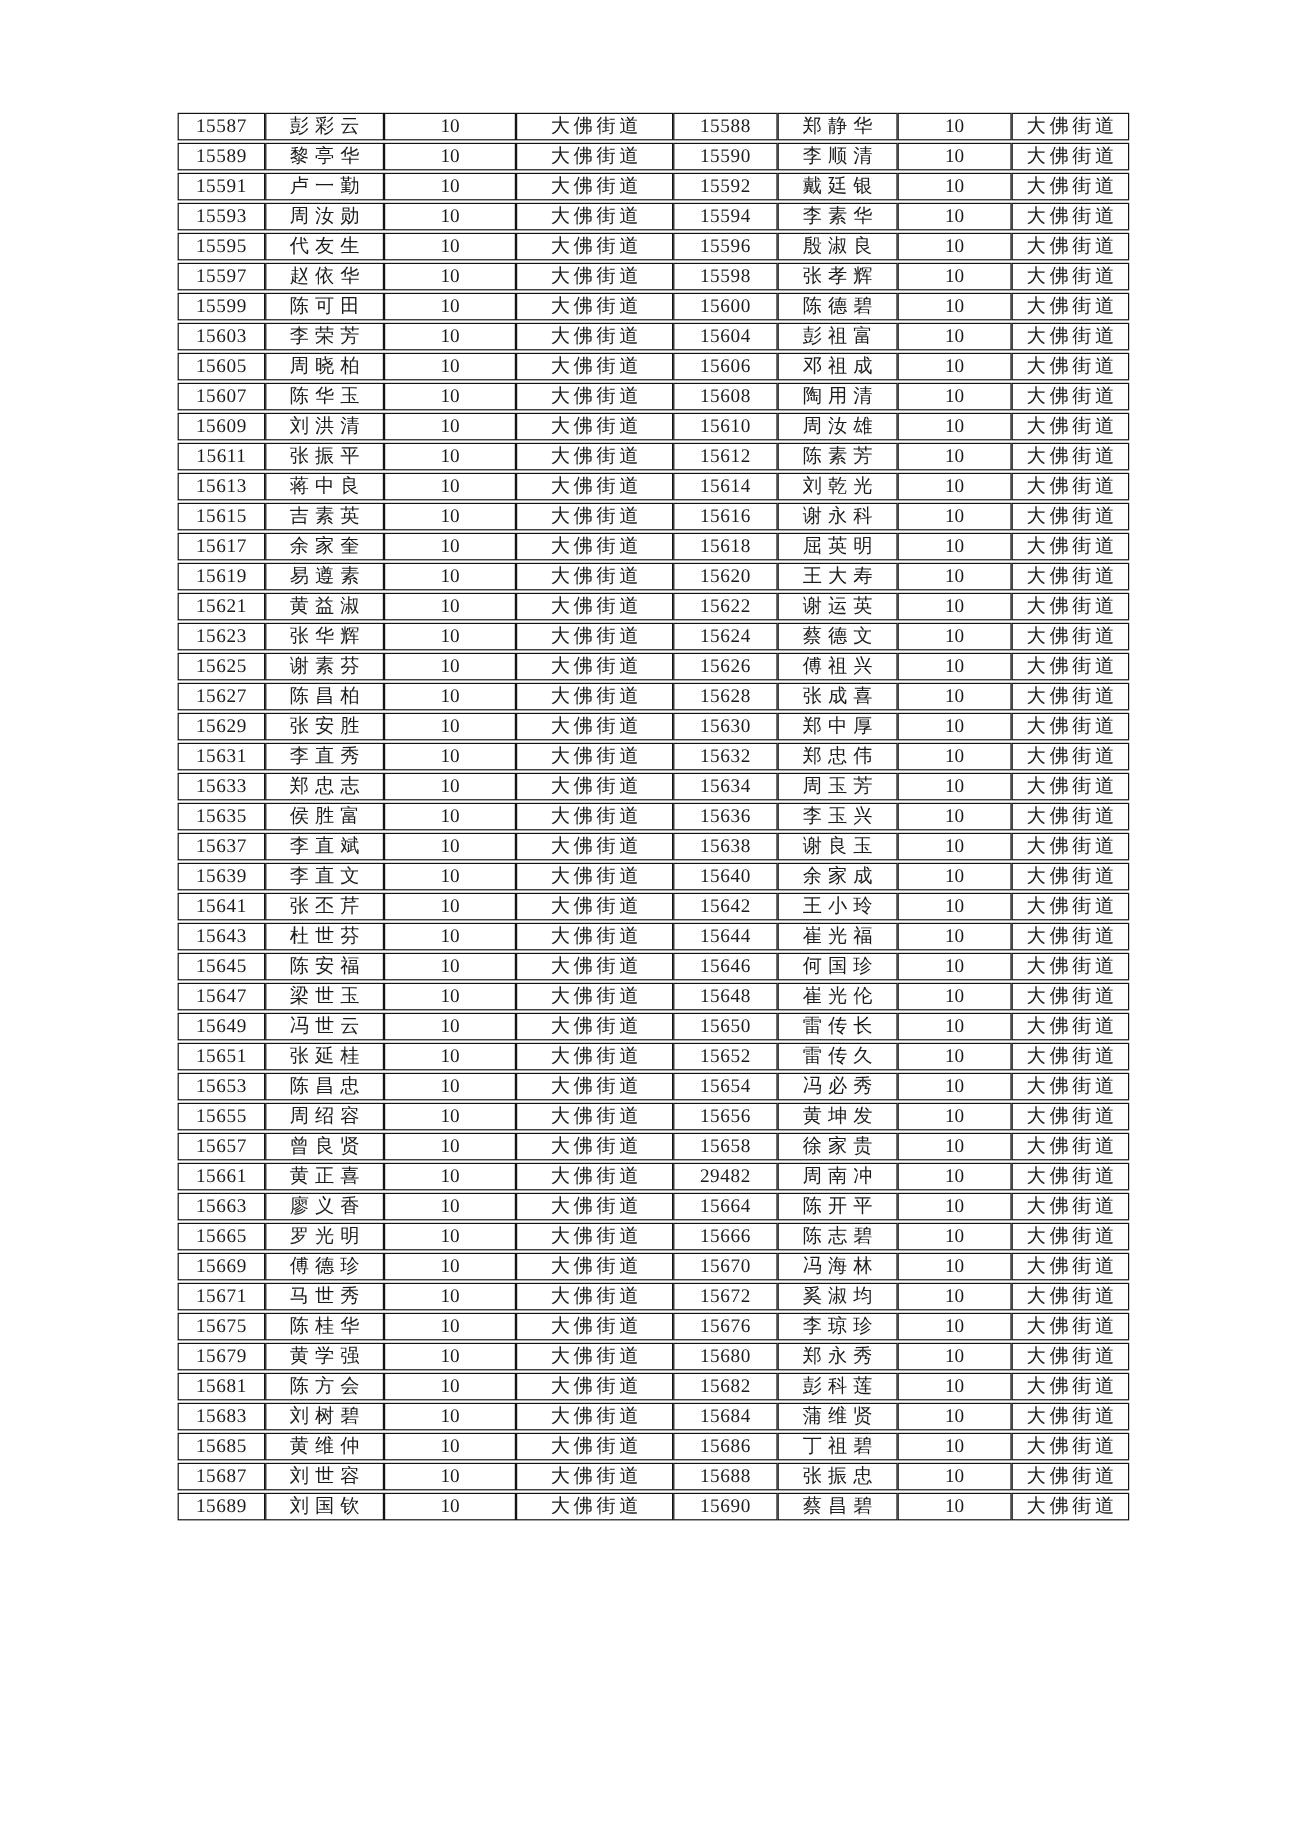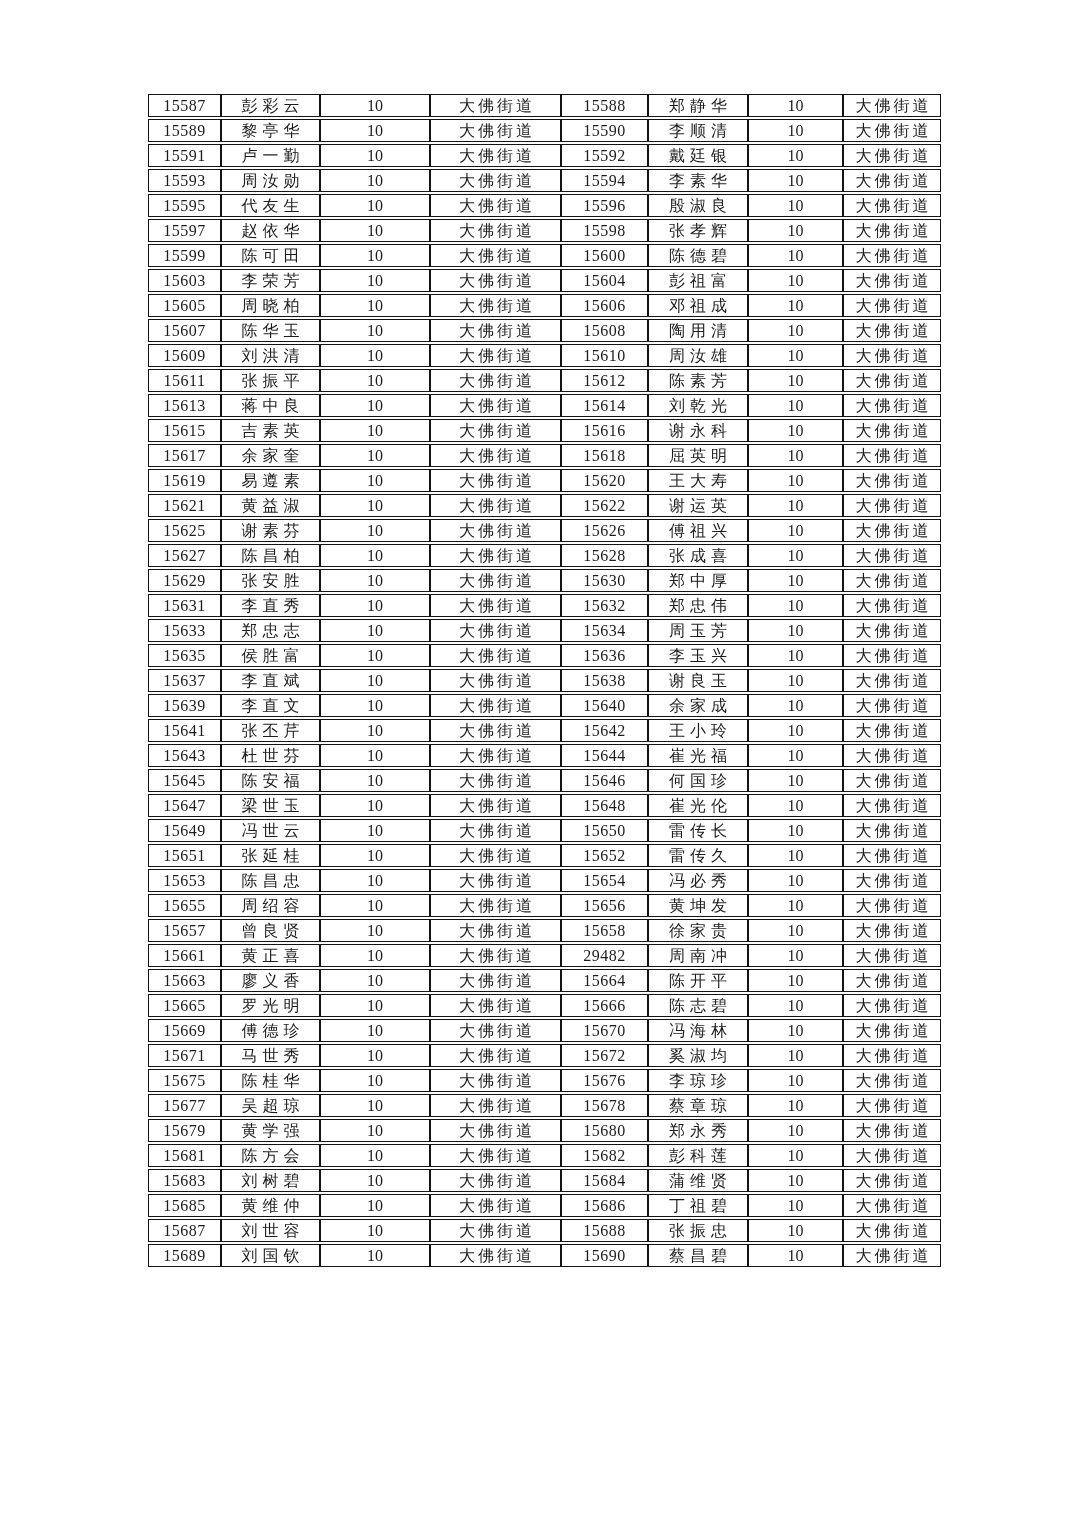--- a/index.html
+++ b/index.html
@@ -239,20 +239,30 @@
     <td class="c-id">15621</td>
     <td class="c-name">黄益淑</td>
     <td class="c-amt">10</td>
     <td class="c-street">大佛街道</td>
     <td class="c-id">15622</td>
     <td class="c-name">谢运英</td>
     <td class="c-amt">10</td>
     <td class="c-street">大佛街道</td>
   </tr>
           <tr>
+    <td class="c-id">15623</td>
+    <td class="c-name">张华辉</td>
+    <td class="c-amt">10</td>
+    <td class="c-street">大佛街道</td>
+    <td class="c-id">15624</td>
+    <td class="c-name">蔡德文</td>
+    <td class="c-amt">10</td>
+    <td class="c-street">大佛街道</td>
+  </tr>
+          <tr>
     <td class="c-id">15625</td>
     <td class="c-name">谢素芬</td>
     <td class="c-amt">10</td>
     <td class="c-street">大佛街道</td>
     <td class="c-id">15626</td>
     <td class="c-name">傅祖兴</td>
     <td class="c-amt">10</td>
     <td class="c-street">大佛街道</td>
   </tr>
           <tr>
@@ -465,30 +475,20 @@
     <td class="c-amt">10</td>
     <td class="c-street">大佛街道</td>
   </tr>
           <tr>
     <td class="c-id">15675</td>
     <td class="c-name">陈桂华</td>
     <td class="c-amt">10</td>
     <td class="c-street">大佛街道</td>
     <td class="c-id">15676</td>
     <td class="c-name">李琼珍</td>
-    <td class="c-amt">10</td>
-    <td class="c-street">大佛街道</td>
-  </tr>
-          <tr>
-    <td class="c-id">15677</td>
-    <td class="c-name">吴超琼</td>
-    <td class="c-amt">10</td>
-    <td class="c-street">大佛街道</td>
-    <td class="c-id">15678</td>
-    <td class="c-name">蔡章琼</td>
     <td class="c-amt">10</td>
     <td class="c-street">大佛街道</td>
   </tr>
           <tr>
     <td class="c-id">15679</td>
     <td class="c-name">黄学强</td>
     <td class="c-amt">10</td>
     <td class="c-street">大佛街道</td>
     <td class="c-id">15680</td>
     <td class="c-name">郑永秀</td>

